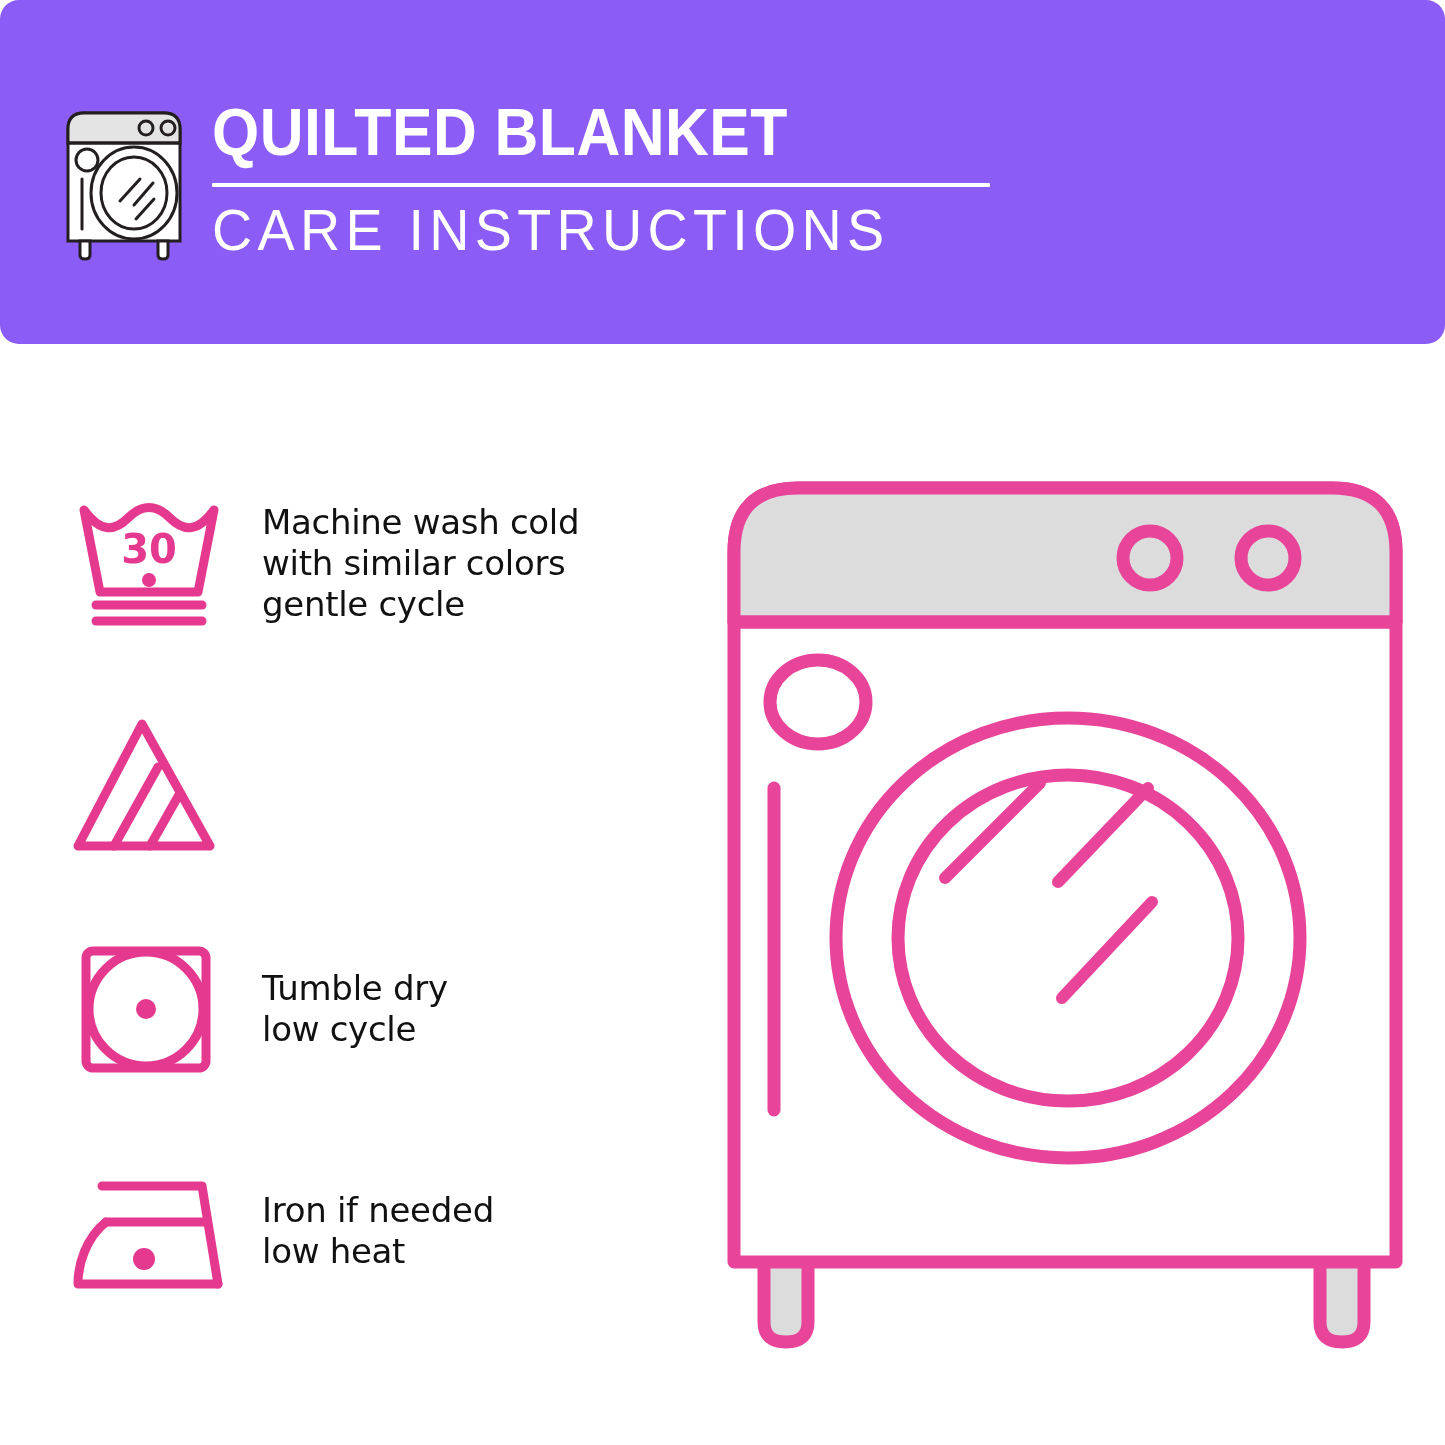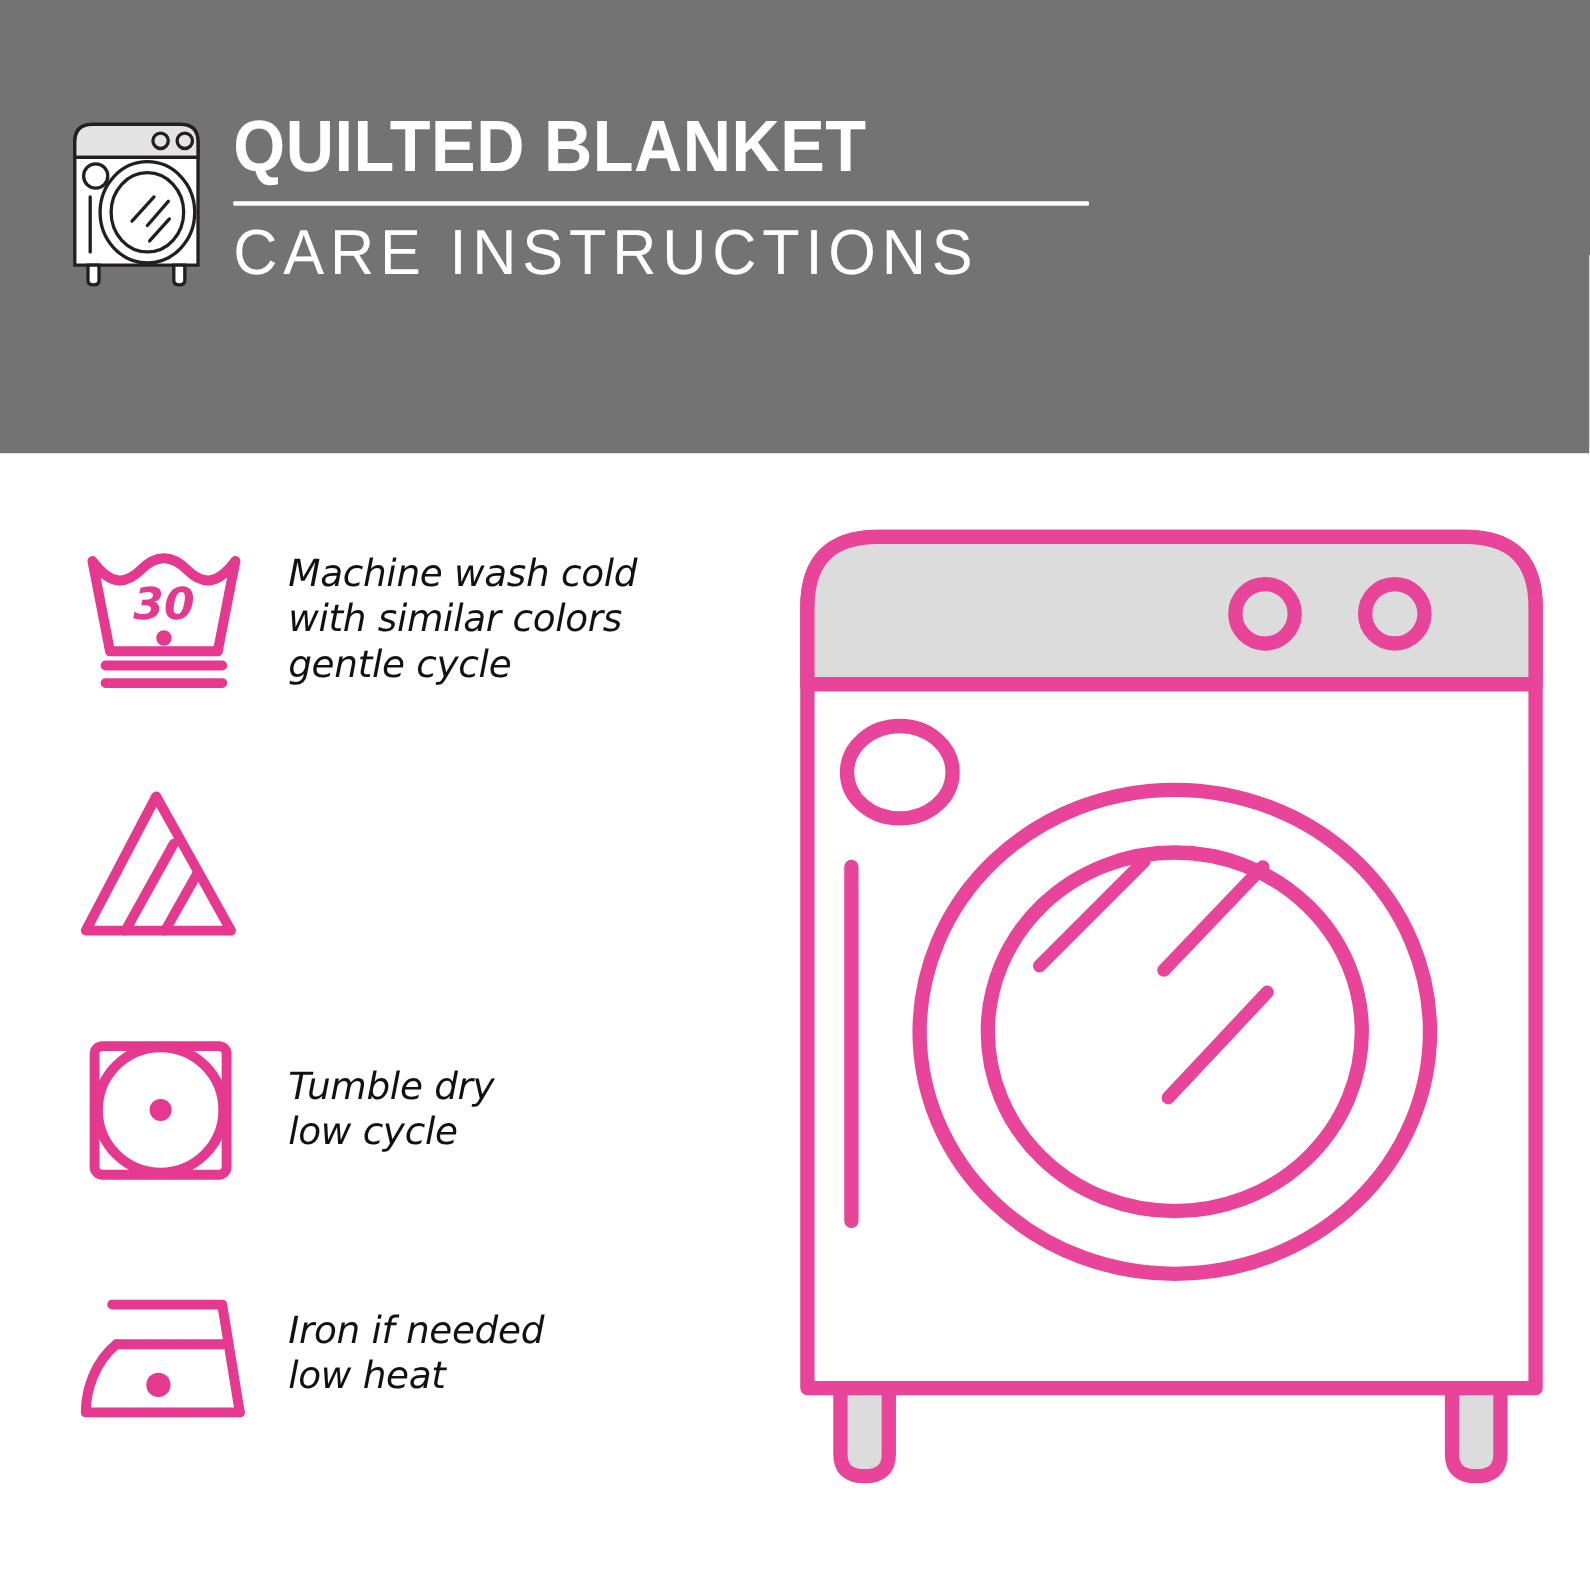--- a/index.html
+++ b/index.html
@@ -14,23 +14,24 @@
     overflow: hidden;
     position: relative;
   }
 
   
   #header-banner {
     position: absolute;
     left: 0;
     top: 0;
     width: 1445px;
-    height: 412px;
-    background: #737373;
+    height: 344px;
+    background: #8b5cf6;
     box-sizing: border-box;
+    border-radius: 19px;
   }
   #header-inner {
     position: absolute;
     left: 58px;
     top: 95px;
     display: flex;
     align-items: flex-start;
   }
   #header-logo {
     width: 132px;
@@ -74,21 +75,20 @@
     margin: 0;
   }
 
   
   #care-list {
     position: absolute;
     left: 0;
     top: 344px;
     width: 700px;
     height: 1101px;
-    font-style: italic;
   }
   .care-row {
     position: absolute;
     left: 70px;
     width: 620px;
     display: flex;
     align-items: center;
   }
   .care-row-symbol {
     width: 170px;

